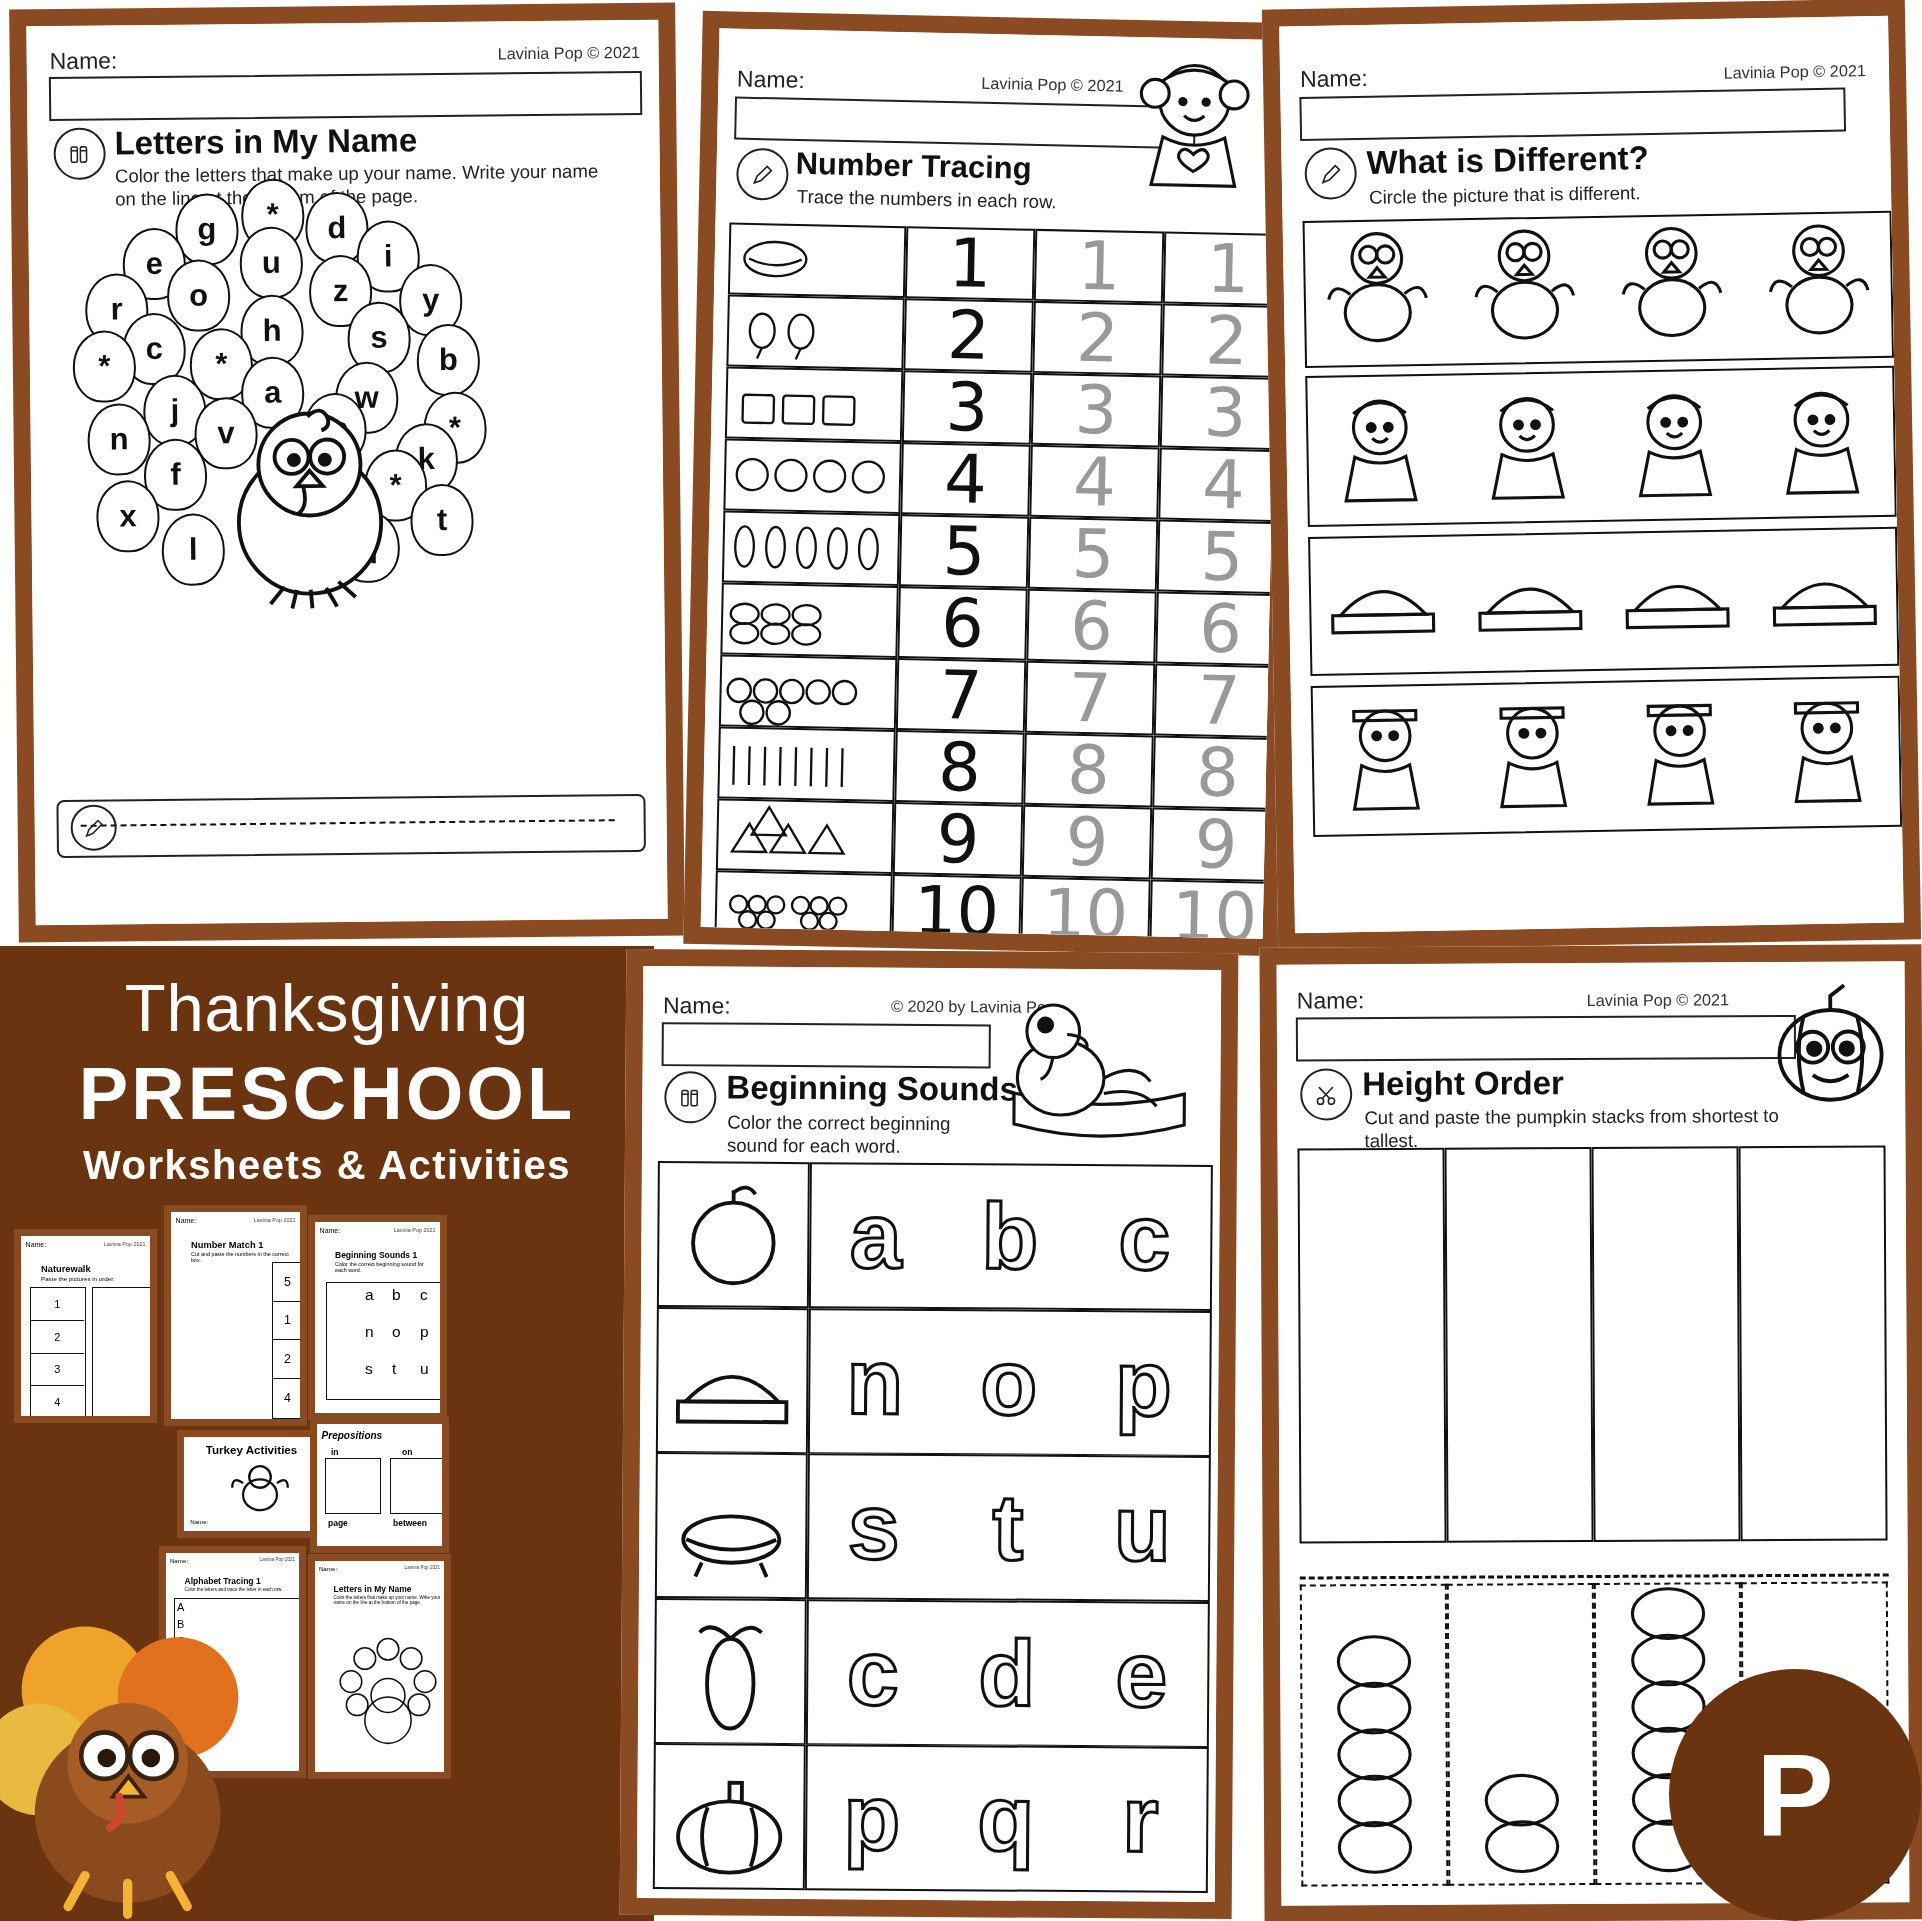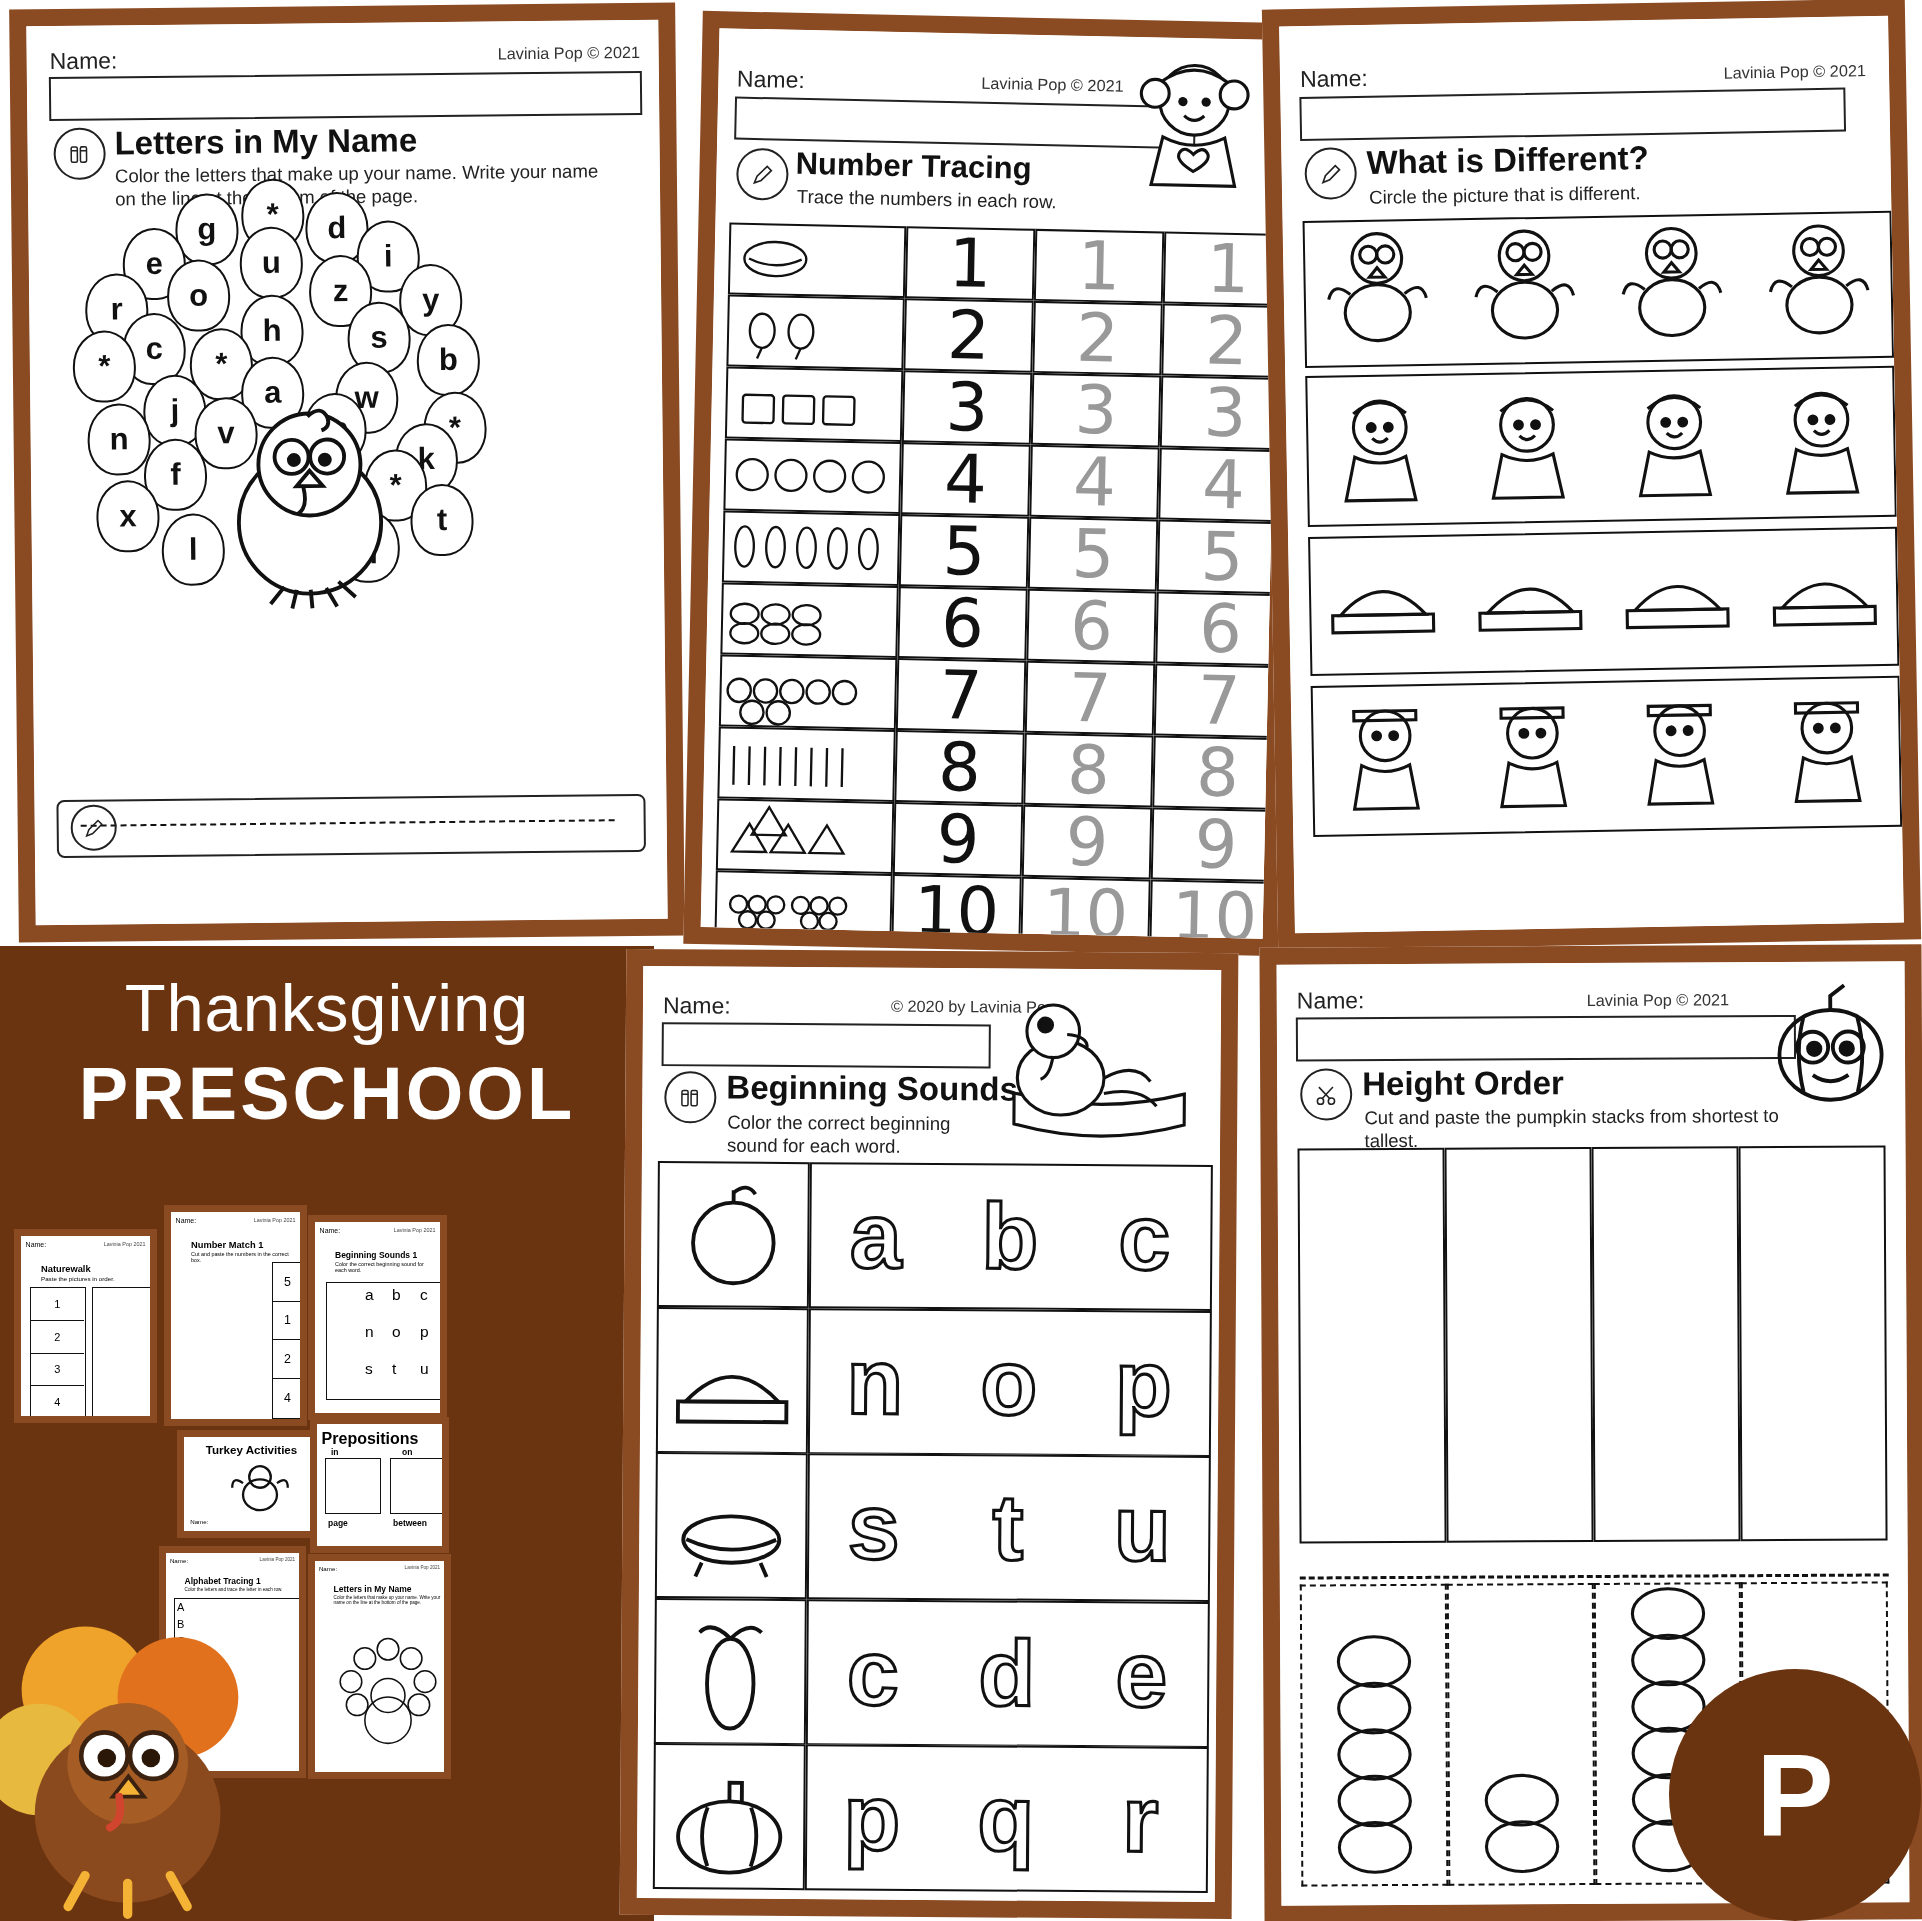--- a/index.html
+++ b/index.html
@@ -418,20 +418,21 @@
             <path d="M64 94q31 16 62 0l10 56h-82z"></path>
           </g>
       </g>
     </svg>
   </div>
 </div>
 
 <div class="cover" style="left:0px;top:946px;width:654px;height:1240px;">
   <h1 class="t1" style="position:absolute;left:0;top:23px;width:654px;">Thanksgiving</h1>
   <h1 class="t2" style="position:absolute;left:0;top:105px;width:654px;">PRESCHOOL</h1>
+  <h1 class="t3" style="position:absolute;left:0;top:197px;width:654px;">Worksheets &amp; Activities</h1>
 
   <div class="thumb" style="left:14px;top:283px;width:143px;height:194px;">
     <div style="padding:4.6px 4.6px 0 4.6px;font-size:7px;">Name:</div>
     <div style="position:absolute;right:4.6px;top:4.6px;font-size:5.4px;color:#444;">Lavinia Pop 2021</div>
     <div style="position:absolute;left:20px;top:28px;font-size:9.3px;font-weight:bold;">Naturewalk</div>
     <div style="position:absolute;left:20px;top:39px;font-size:6.2px;">Paste the pictures in order.</div>
     <div style="position:absolute;left:9.3px;top:51px;width:54px;height:132px;border:1.5px solid #111;"></div>
     <div style="position:absolute;left:9.3px;top:51px;width:54px;height:33px;border-bottom:1.5px solid #111;display:flex;align-items:center;justify-content:center;font-size:11px;">1</div>
     <div style="position:absolute;left:9.3px;top:84px;width:54px;height:33px;border-bottom:1.5px solid #111;display:flex;align-items:center;justify-content:center;font-size:11px;">2</div>
     <div style="position:absolute;left:9.3px;top:116px;width:54px;height:33px;border-bottom:1.5px solid #111;display:flex;align-items:center;justify-content:center;font-size:11px;">3</div>
@@ -472,21 +473,21 @@
     <div style="position:absolute;left:0;top:6.2px;width:100%;text-align:center;font-size:11.6px;font-weight:bold;">Turkey Activities</div>
     <svg style="position:absolute;left:45px;top:23px;" width="62" height="54" viewBox="0 0 80 70" fill="none" stroke="#111" stroke-width="3">
         <ellipse cx="40" cy="45" rx="22" ry="20"></ellipse>
         <circle cx="40" cy="22" r="14"></circle>
         <path d="M18 30q-14-10-14 6M62 30q14-10 14 6"></path>
       </svg>
     <div style="position:absolute;left:6.2px;bottom:6.2px;font-size:6.2px;">Name:</div>
   </div>
 
   <div class="thumb" style="left:310px;top:471px;width:139px;height:136px;">
-    <div style="position:absolute;left:4.6px;top:6.2px;font-size:16px;font-weight:bold;">Prepositions</div>
+    <div style="position:absolute;left:4.6px;top:6.2px;font-size:10px;font-weight:bold;font-style:italic;">Prepositions</div>
     <div style="position:absolute;left:14px;top:23px;font-size:8.5px;font-weight:bold;">in</div>
     <div style="position:absolute;left:85px;top:23px;font-size:8.5px;font-weight:bold;">on</div>
     <div style="position:absolute;left:7.7px;top:34px;width:54px;height:54px;border:1.5px solid #111;"></div>
     <div style="position:absolute;left:73px;top:34px;width:54px;height:54px;border:1.5px solid #111;"></div>
     <div style="position:absolute;left:11px;top:94px;font-size:8.5px;font-weight:bold;">page</div>
     <div style="position:absolute;left:76px;top:94px;font-size:8.5px;font-weight:bold;">between</div>
   </div>
 
   <div class="thumb" style="left:159px;top:600px;width:147px;height:232px;">
     <div style="padding:3.9px;font-size:6.2px;">Name:</div>

